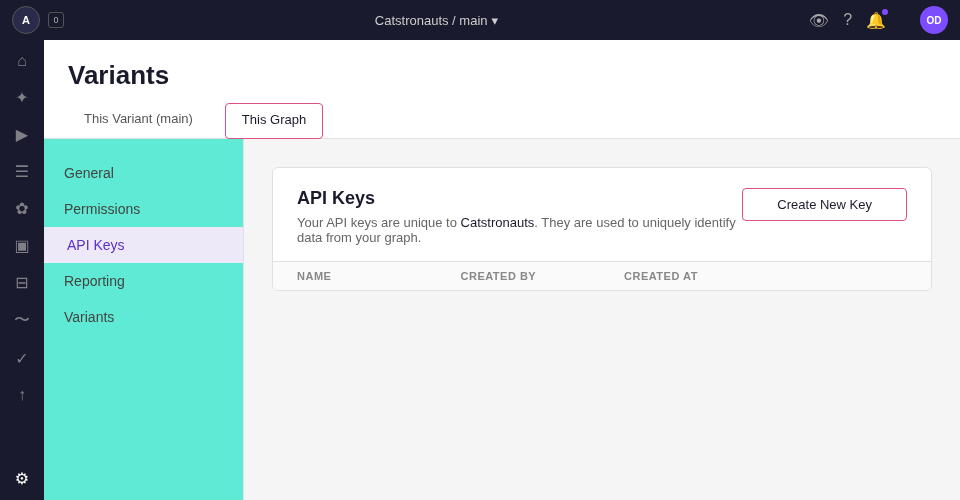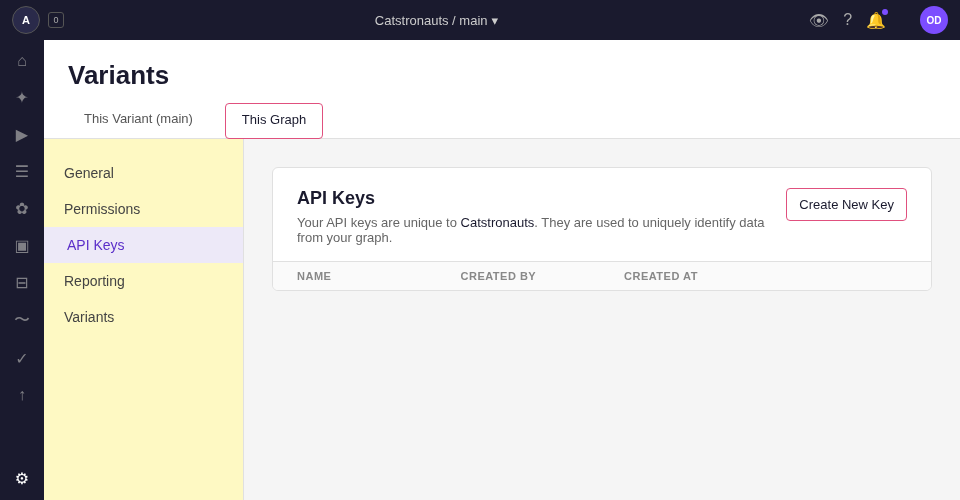--- a/index.html
+++ b/index.html
@@ -140,21 +140,21 @@
     
     .settings-body {
       display: flex;
       flex: 1;
       overflow: hidden;
     }
 
     
     .settings-nav {
       width: 200px;
-      background: #fef9c3;
+      background: #5eead4;
       border-right: 1px solid #e0e0e0;
       padding: 16px 0;
       flex-shrink: 0;
     }
 
     .settings-nav-item {
       padding: 10px 20px;
       font-size: 14px;
       color: #444;
       cursor: pointer;
@@ -200,21 +200,21 @@
       color: #666;
     }
 
     .api-keys-info strong {
       color: #1a1a2e;
       font-weight: 400;
       text-align: right;
     }
 
     .create-key-btn {
-      padding: 8px 12px;
+      padding: 8px 34px;
       border: 1.5px solid #e0507e;
       background: #fff;
       border-radius: 4px;
       color: #1a1a2e;
       font-size: 13px;
       cursor: pointer;
       white-space: nowrap;
       flex-shrink: 0;
     }
 

